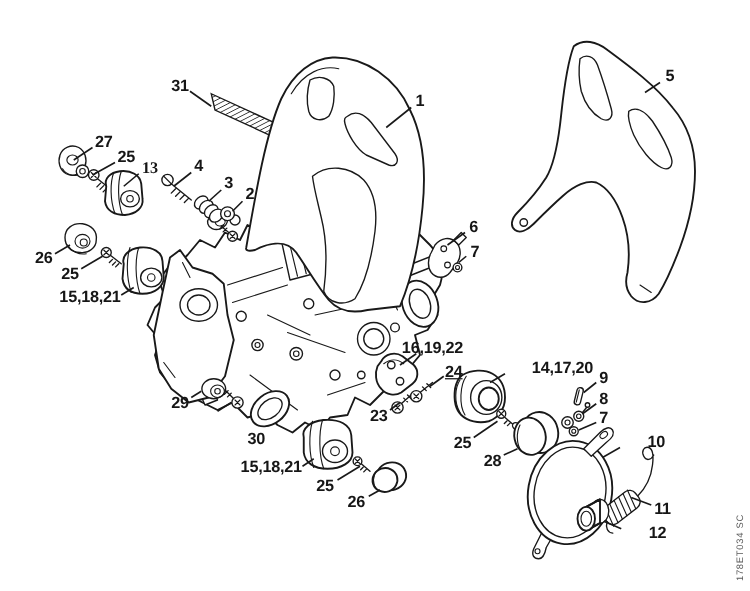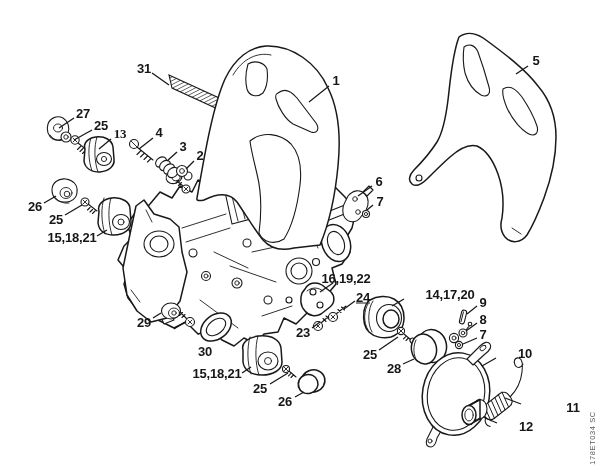--- a/index.html
+++ b/index.html
@@ -340,18 +340,18 @@
       <div class="part-label" style="left: 450px; top: 294px;">14,17,20</div>
       <div class="part-label" style="left: 483px; top: 302px;">9</div>
       <div class="part-label" style="left: 483px; top: 319px;">8</div>
       <div class="part-label" style="left: 483px; top: 334px;">7</div>
       <div class="part-label" style="left: 370px; top: 354px;">25</div>
       <div class="part-label" style="left: 394px; top: 368px;">28</div>
       <div class="part-label" style="left: 525px; top: 353px;">10</div>
       <div class="part-label" style="left: 217px; top: 373px;">15,18,21</div>
       <div class="part-label" style="left: 260px; top: 388px;">25</div>
       <div class="part-label" style="left: 285px; top: 401px;">26</div>
-      <div class="part-label" style="left: 530px; top: 407px; margin-left: 43px;">11</div>
+      <div class="part-label" style="left: 530px; top: 407px;">11</div>
       <div class="part-label" style="left: 506px; top: 426px; margin-left: 20px;">12</div>
     </div>
 
   <div class="footer-code">178ET034 SC</div>
 </div>
 
 </body></html>

